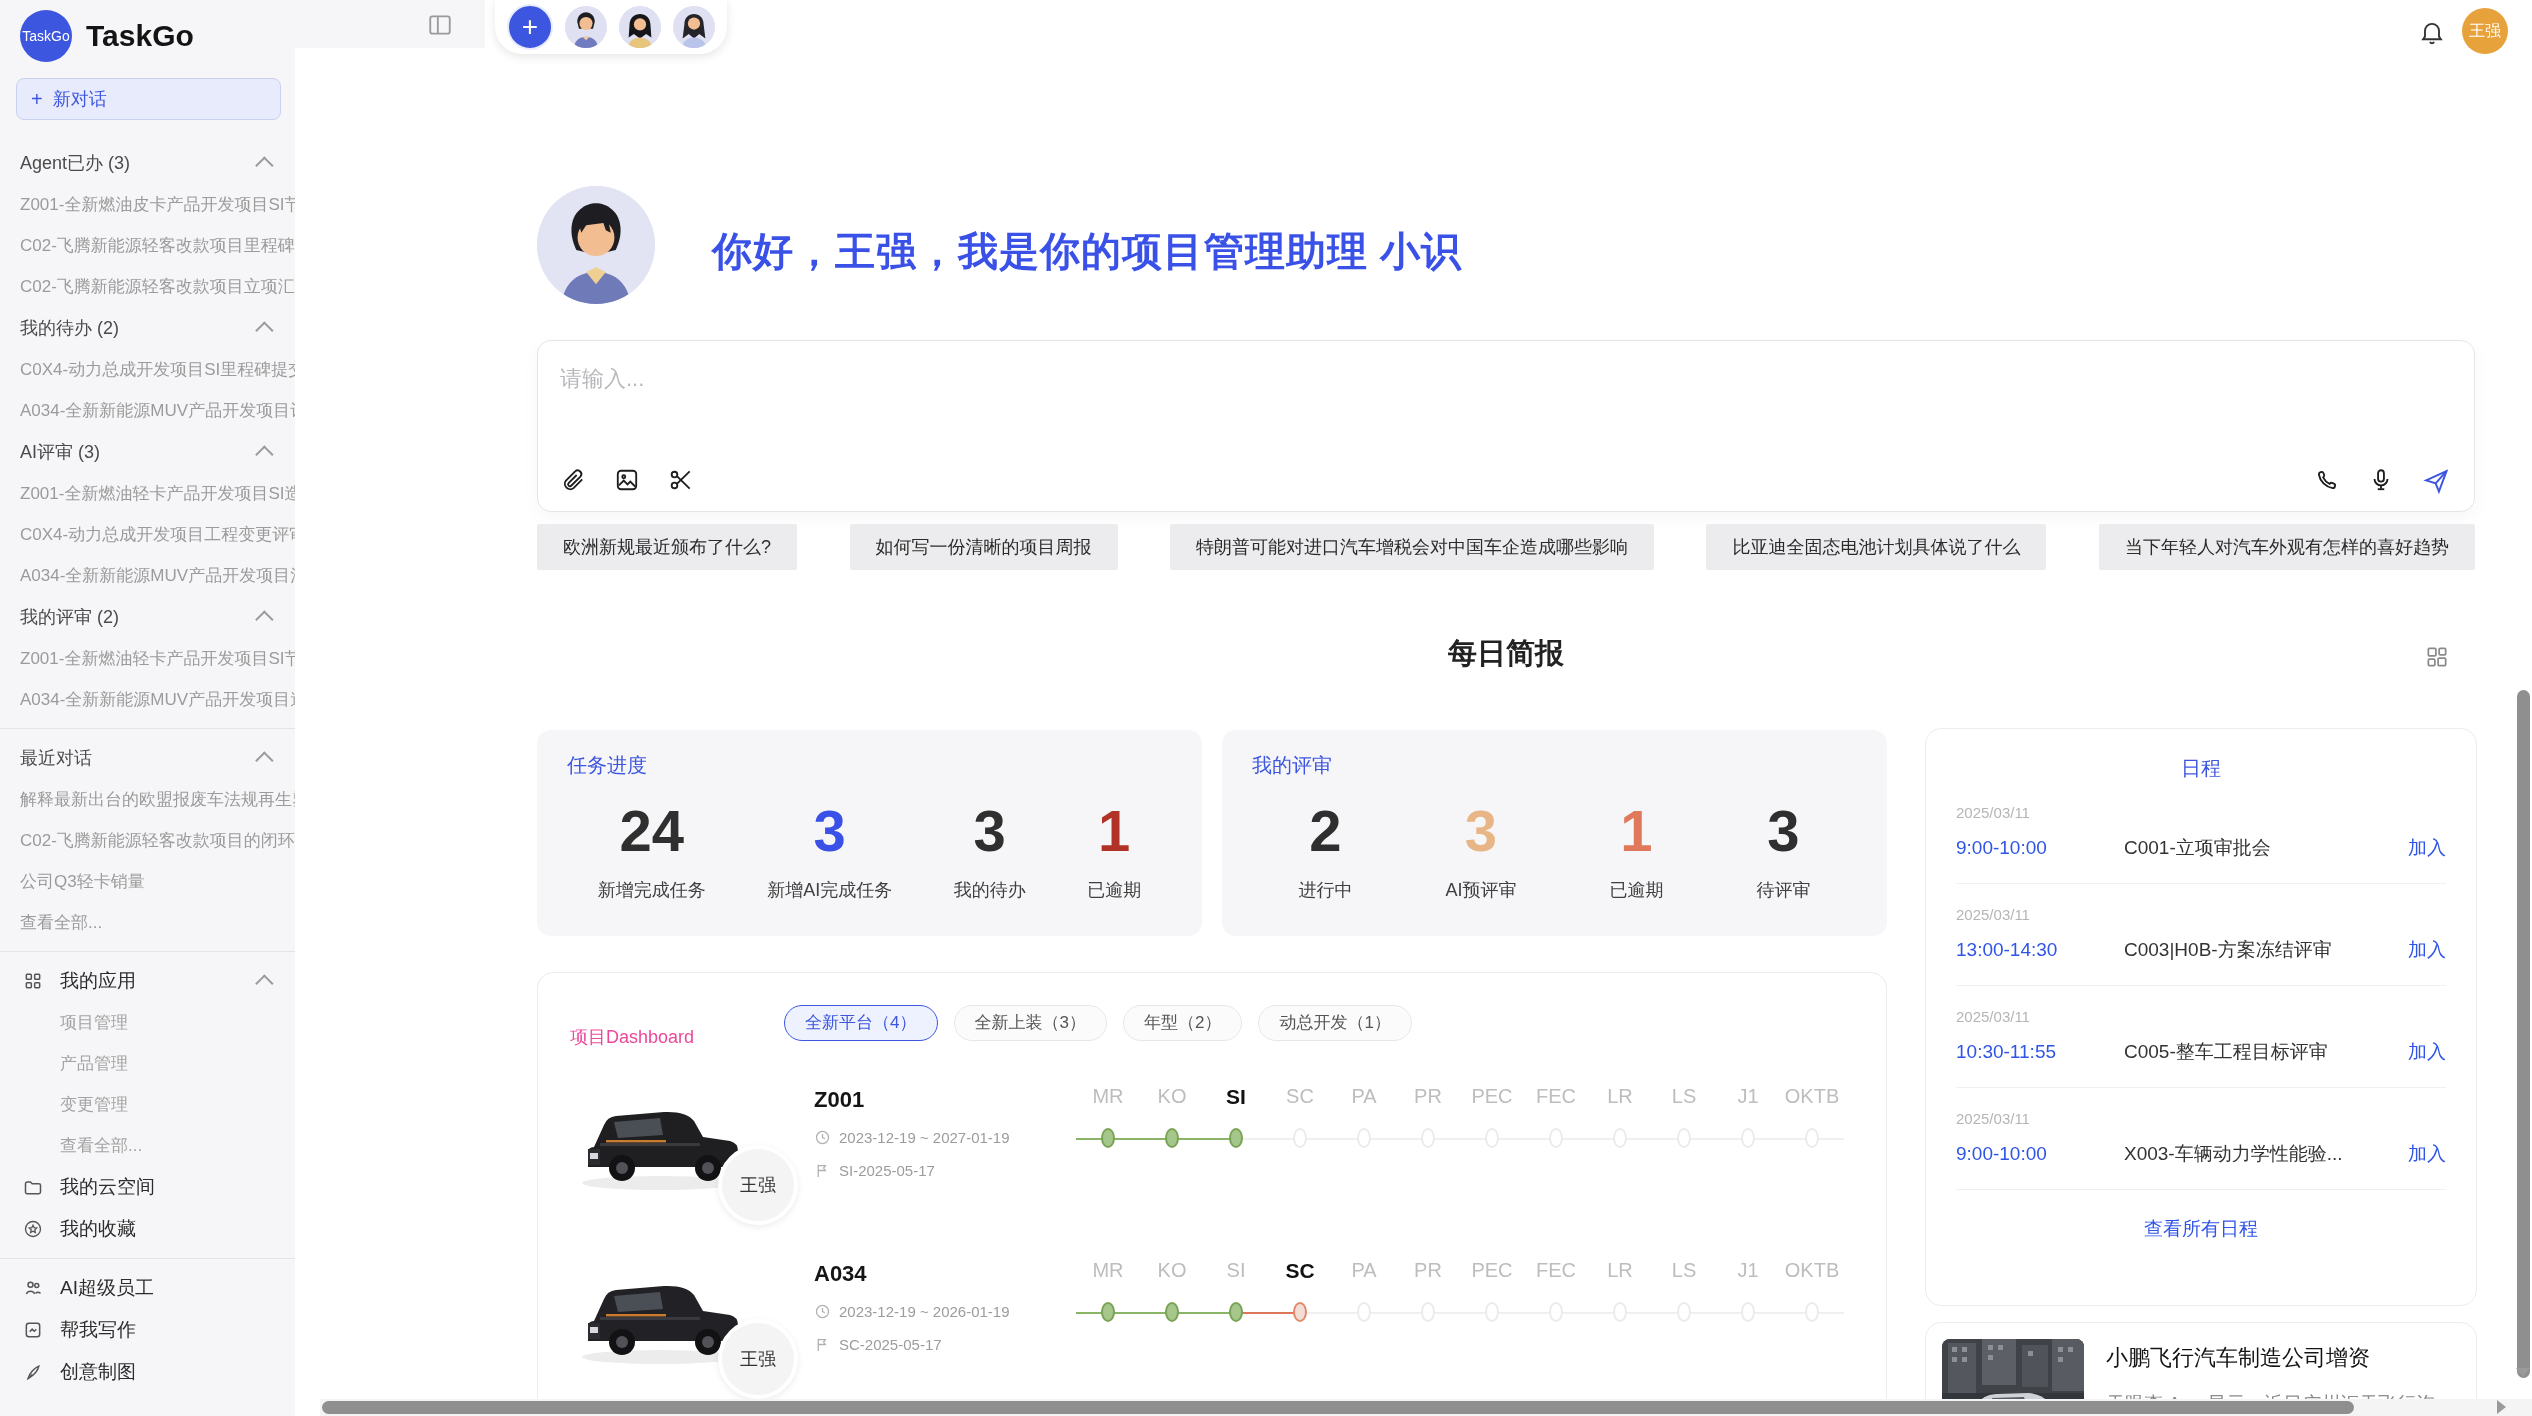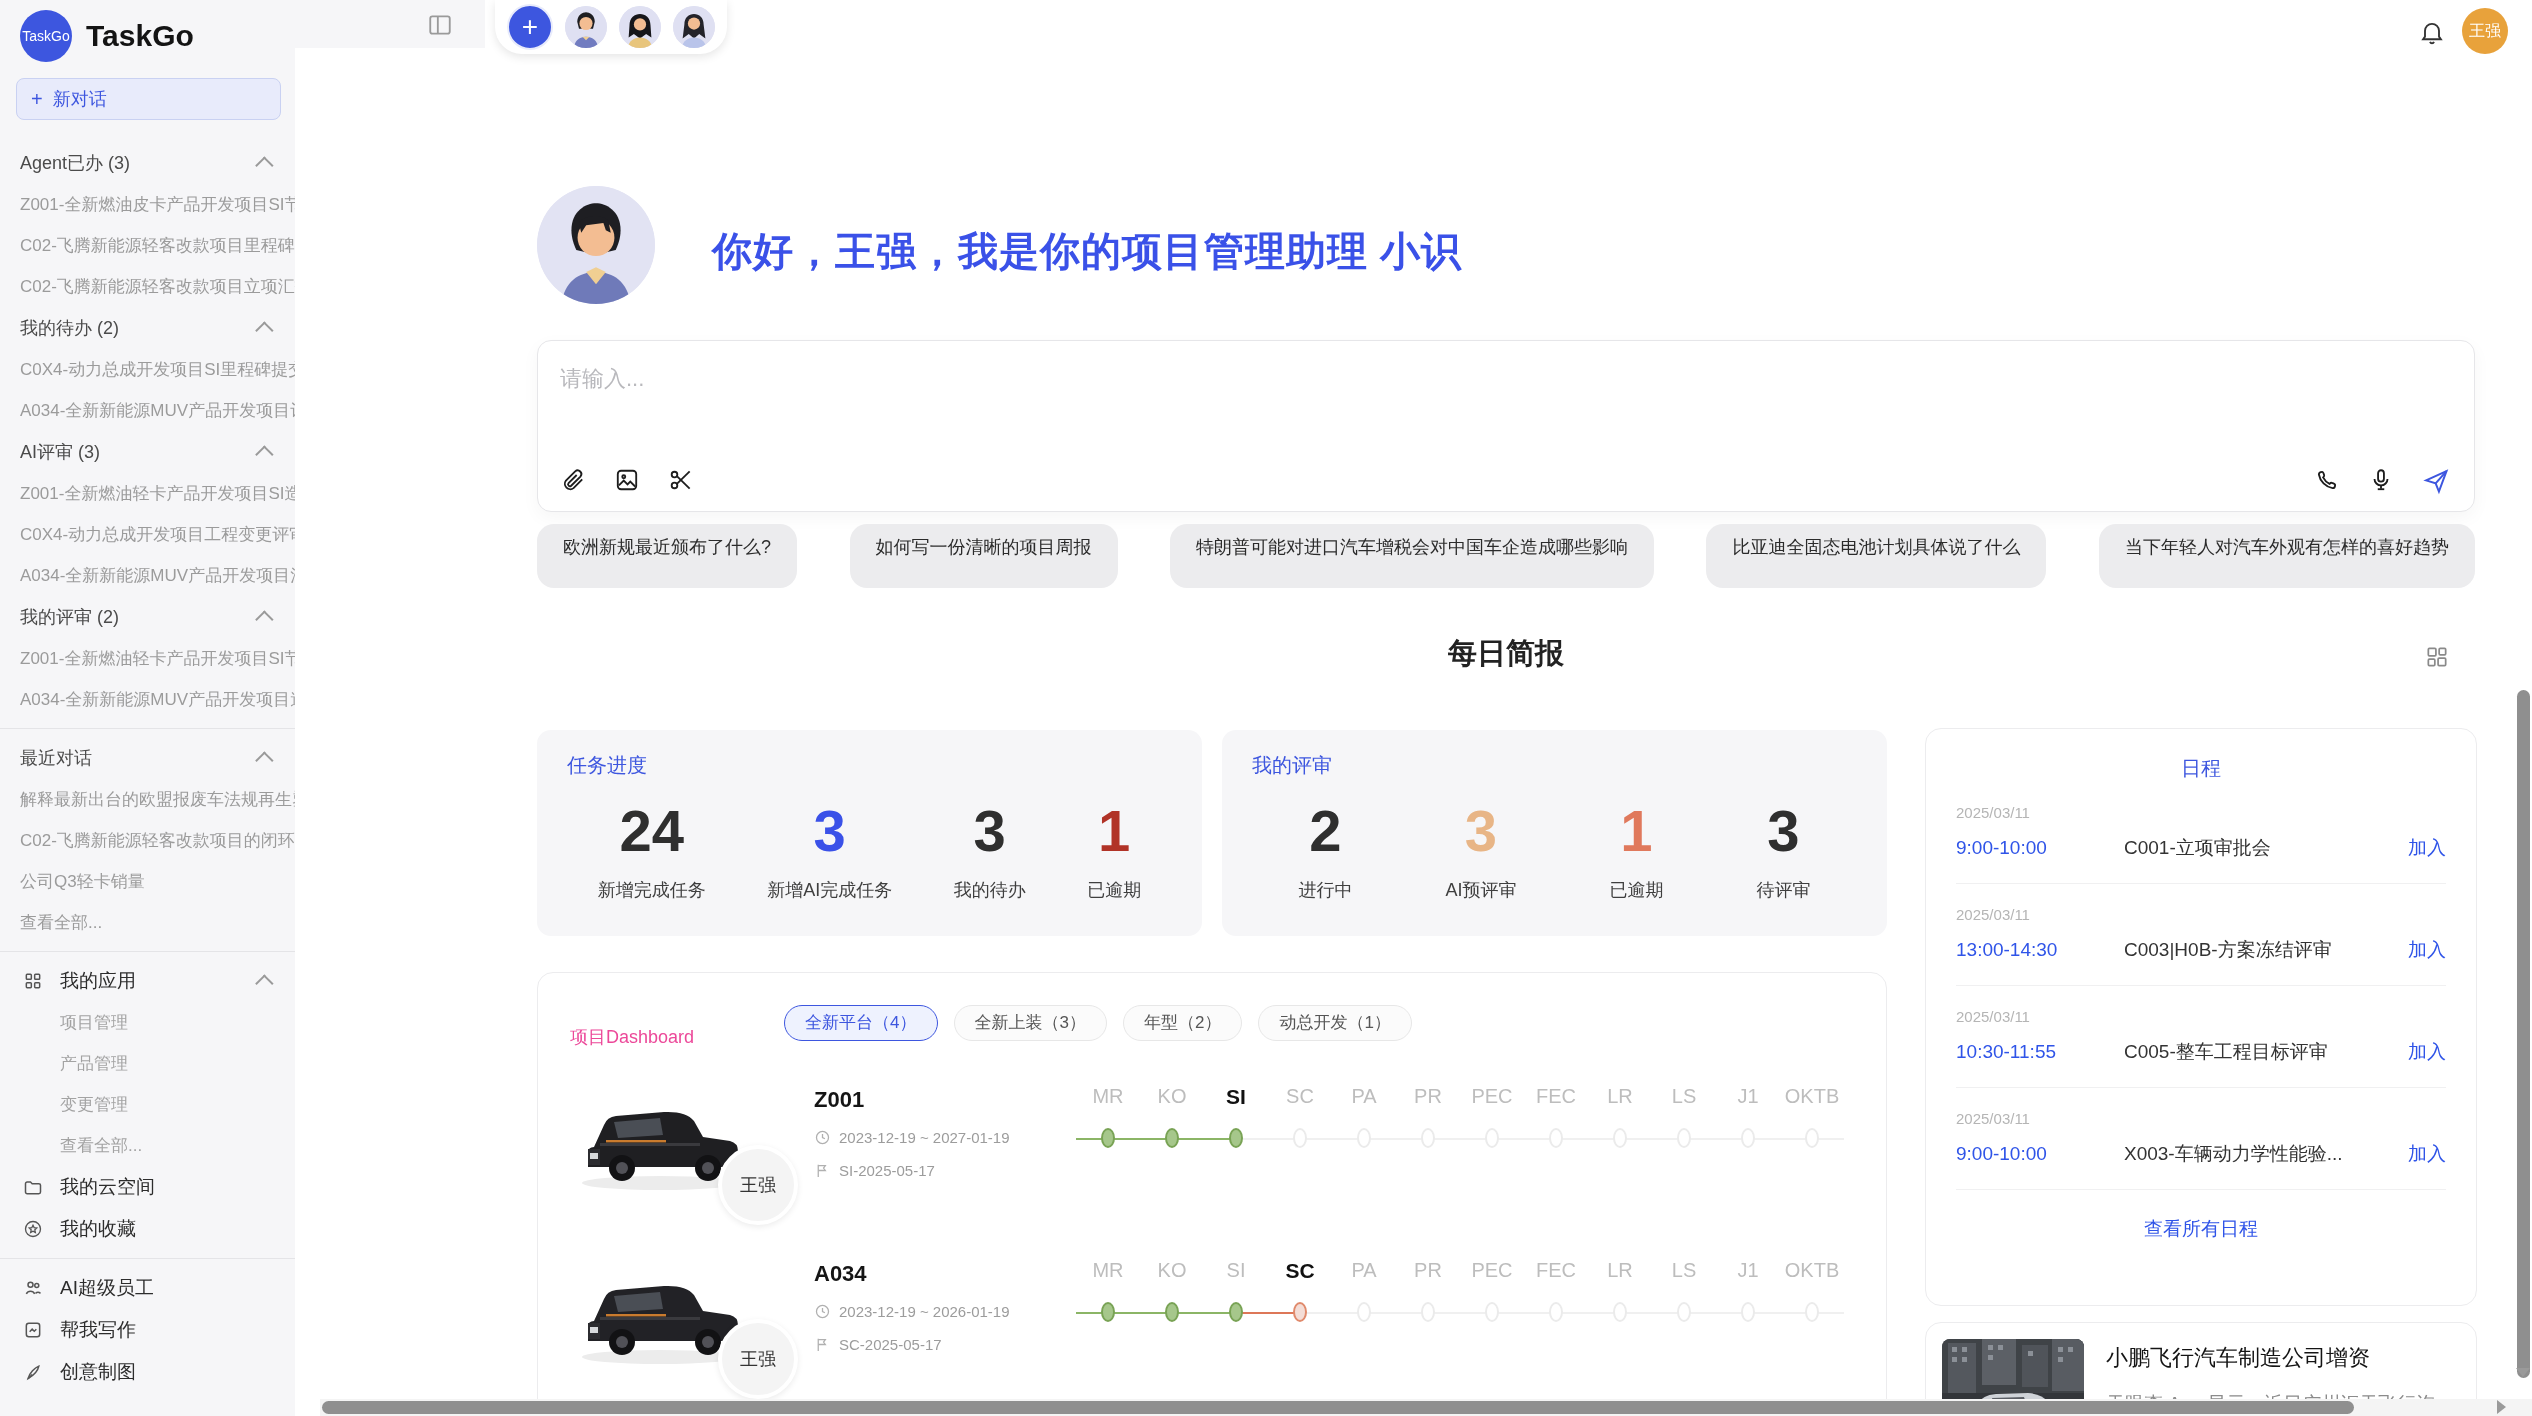--- a/index.html
+++ b/index.html
@@ -40,21 +40,21 @@
   .composer{position:absolute;left:537px;top:340px;width:1938px;height:172px;border:1px solid #e6e6e9;border-radius:14px;background:#fff;box-shadow:0 6px 18px rgba(0,0,0,.04);box-sizing:border-box;}
   .composer input{position:absolute;left:20px;top:24px;width:1200px;border:none;outline:none;font-size:22px;color:#333;font-family:"Liberation Sans",sans-serif;background:transparent;}
   .composer input::placeholder{color:#b9b9bd;}
   .comp-icons-left{position:absolute;left:22px;bottom:18px;display:flex;gap:28px;color:#1d1d1d;}
   .comp-icons-right{position:absolute;right:26px;bottom:18px;display:flex;gap:28px;align-items:center;color:#1d1d1d;}
   .icon24{width:26px;height:26px;cursor:pointer;}
   .send-blue{color:#3d56df;}
 
   
   .chips{position:absolute;left:537px;top:524px;width:1938px;display:flex;justify-content:space-between;}
-  .chip{background:#ececee;border-radius:17px;height:64px;line-height:46px;padding:0 26px;font-size:18px;color:#2b2b2b;white-space:nowrap;cursor:pointer;}
+  .chip{background:#ececee;border-radius:2px;height:46px;line-height:46px;padding:0 26px;font-size:18px;color:#2b2b2b;white-space:nowrap;cursor:pointer;}
 
   
   .brief-title{position:absolute;left:537px;top:634px;width:1938px;text-align:center;font-size:29px;font-weight:700;color:#222;}
   .brief-grid-icon{position:absolute;left:2424px;top:644px;width:26px;height:26px;color:#8a8a8a;cursor:pointer;}
 
   
   .stats-row{position:absolute;left:537px;top:730px;width:1350px;display:flex;gap:20px;}
   .stat-card{flex:1;height:206px;background:#f6f6f8;border-radius:14px;box-sizing:border-box;padding:22px 30px;}
   .stat-card .sc-title{font-size:20px;color:#3d56df;}
   .stat-items{display:flex;justify-content:space-around;margin-top:18px;text-align:center;}

